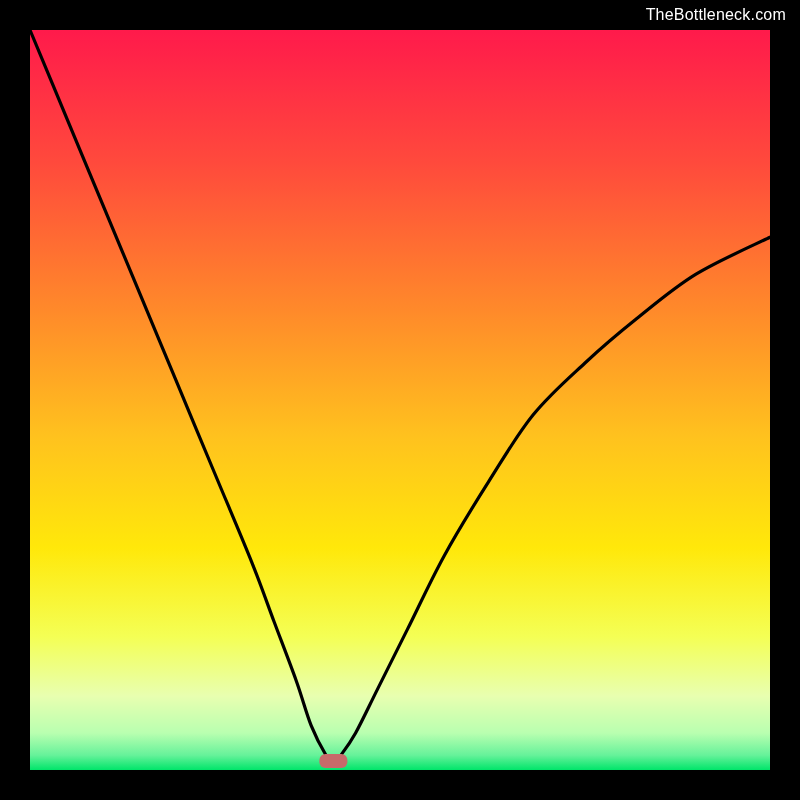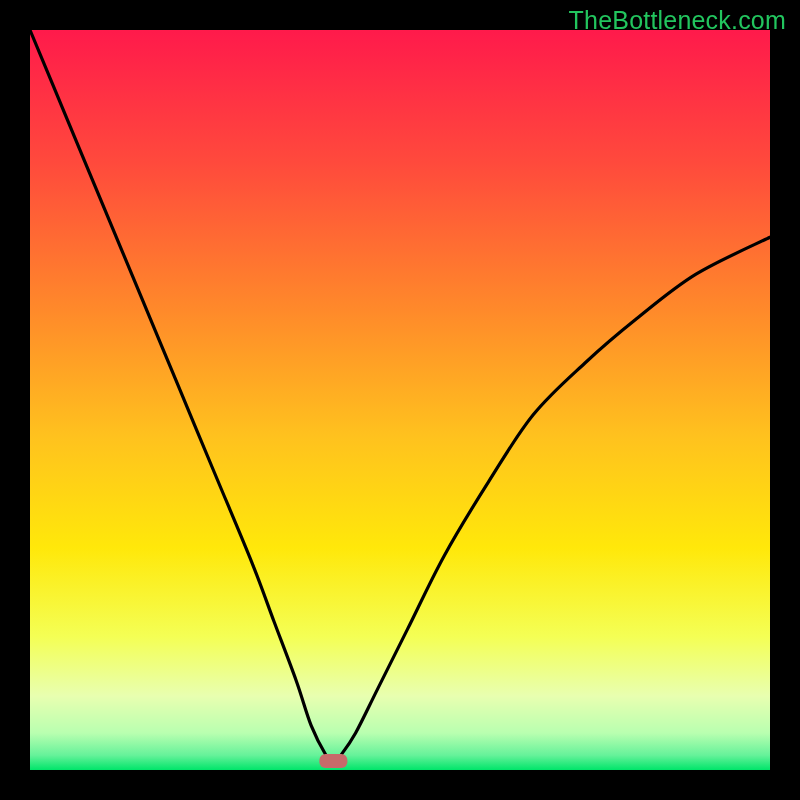--- a/index.html
+++ b/index.html
@@ -14,22 +14,22 @@
   .frame {
     position: relative;
     width: 800px;
     height: 800px;
     background: #000;
   }
   .watermark {
     position: absolute;
     top: 6px;
     right: 14px;
-    color: #22c55e;
-    font-size: 25px;
+    color: #ffffff;
+    font-size: 16px;
     font-weight: 500;
     letter-spacing: 0.2px;
     z-index: 10;
     user-select: none;
   }
   svg.plot {
     position: absolute;
     left: 0;
     top: 0;
   }

